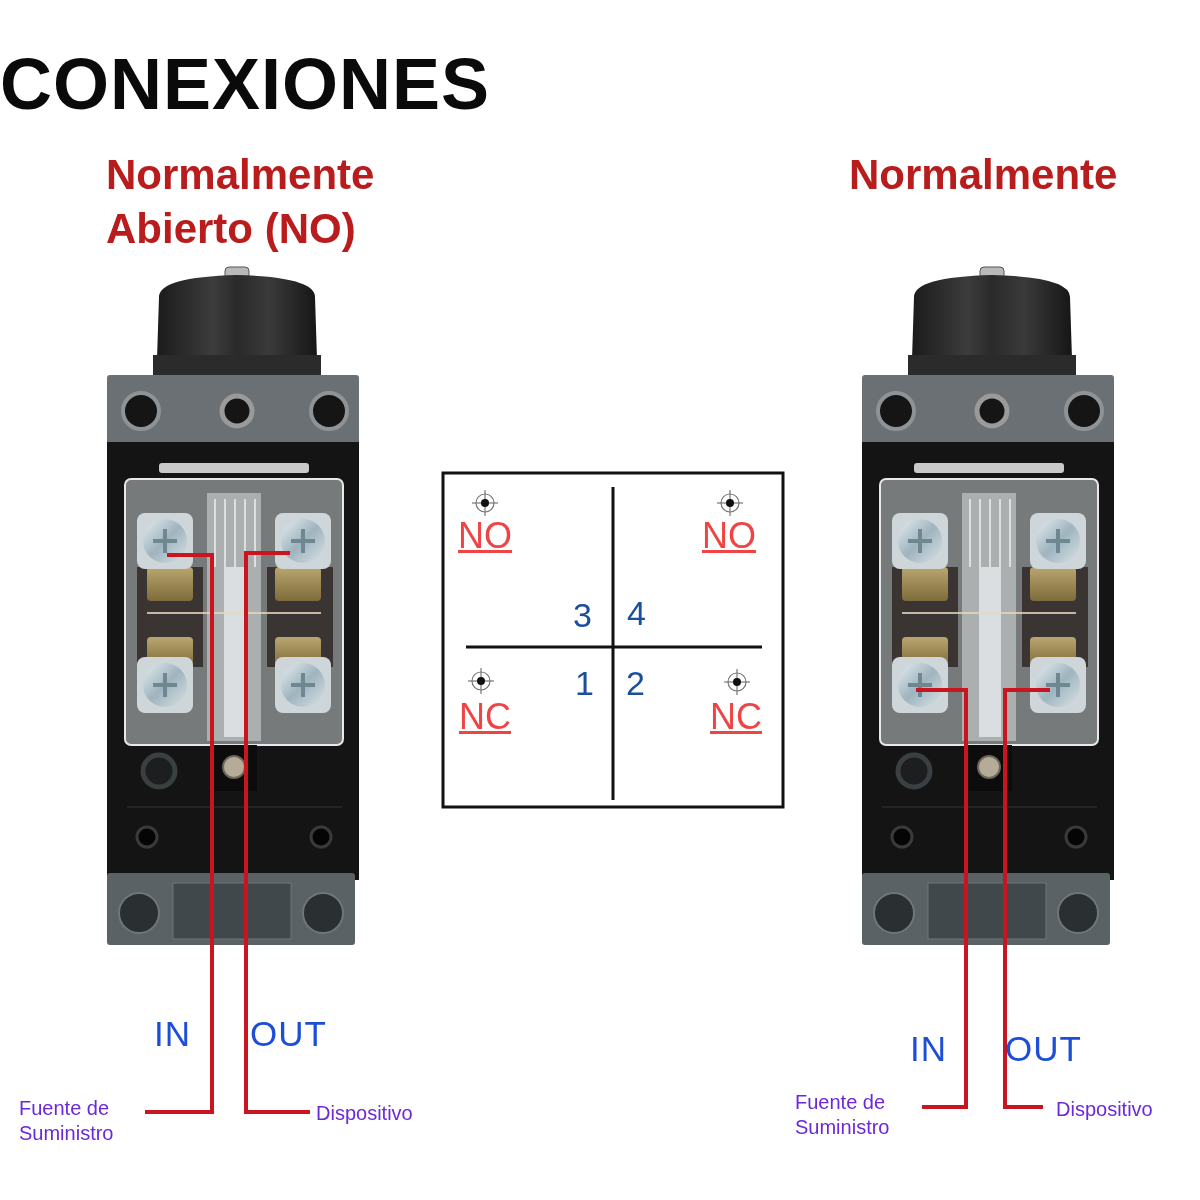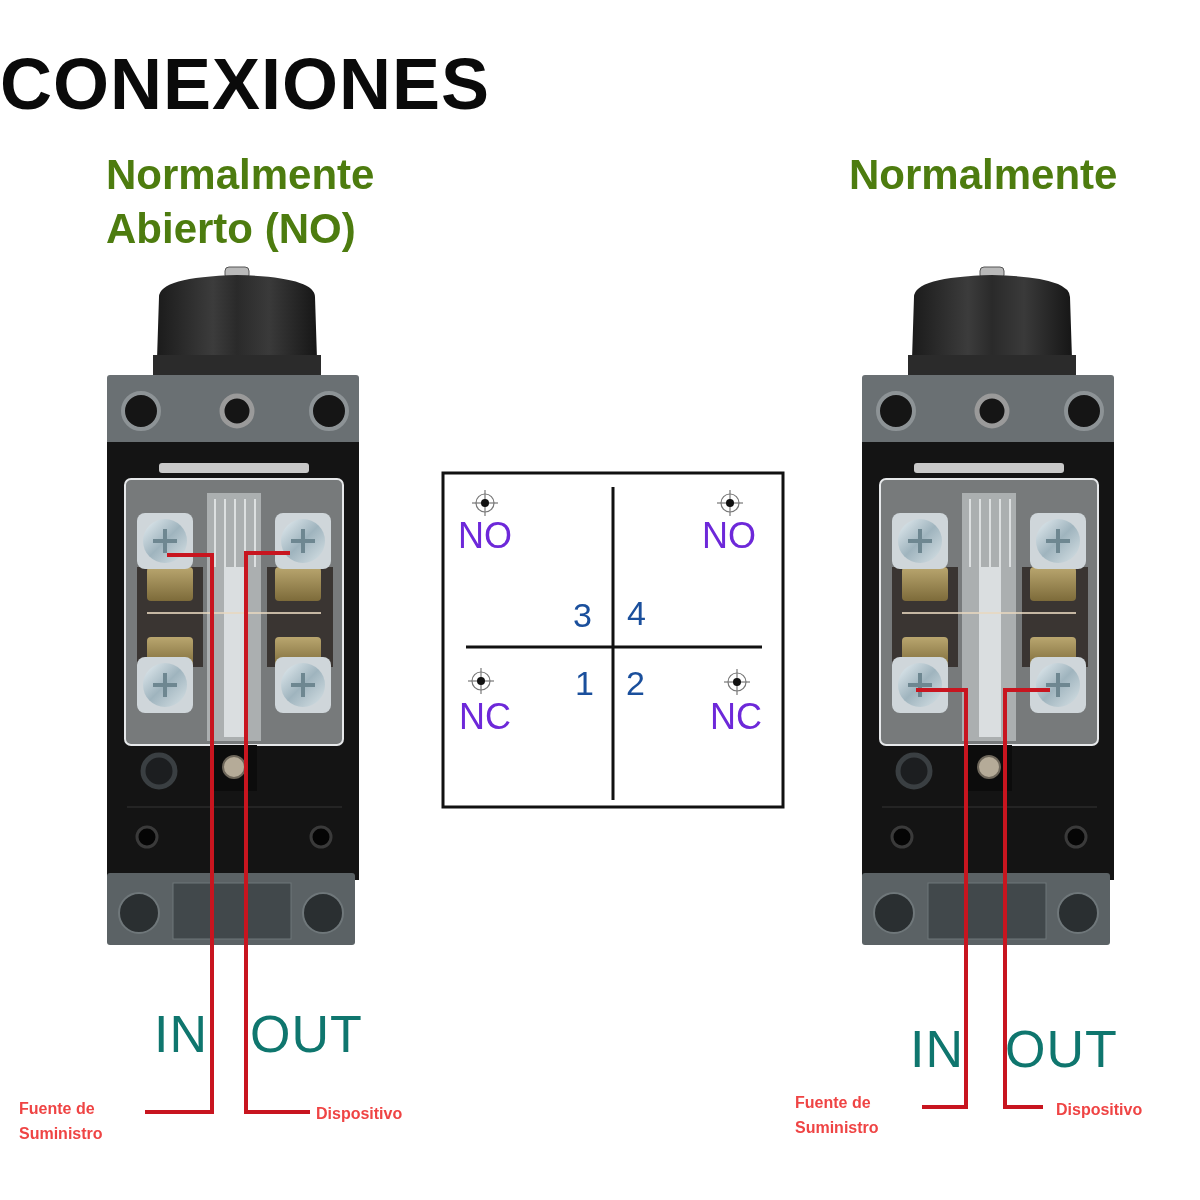--- a/index.html
+++ b/index.html
@@ -1,24 +1,24 @@
 <!DOCTYPE html>
 <html><head>
 <meta charset="utf-8">
 <style>
   html, body { margin: 0; padding: 0; background: #ffffff; }
   body { width: 1200px; height: 1200px; position: relative; overflow: hidden; font-family: "Liberation Sans", sans-serif; }
   .abs { position: absolute; }
   .title { left: 0; width: 1200px; top: 40px; text-align: left; font-weight: bold; font-size: 72px; color: #0a0a0a; letter-spacing: 1px; line-height: 88px; }
-  .subtitle { font-weight: bold; font-size: 42px; color: #4d7c0f; line-height: 54px; }
+  .subtitle { font-weight: bold; font-size: 42px; color: #b91c1c; line-height: 54px; }
   .sub-left { left: 106px; top: 148px; }
   .sub-right { left: 849px; top: 148px; }
-  .io { font-size: 52px; color: #0f766e; line-height: 44px; letter-spacing: 1px; }
-  .caption { font-weight: bold; font-size: 16px; color: #ef4444; line-height: 25px; }
-  .diag-label { font-size: 36px; color: #6d28d9; line-height: 40px; }
+  .io { font-size: 35px; color: #1d4ed8; line-height: 44px; letter-spacing: 1px; }
+  .caption { font-weight: normal; font-size: 20px; color: #6d28d9; line-height: 25px; }
+  .diag-label { font-size: 36px; color: #ef4444; line-height: 40px; text-decoration: underline; }
   .diag-num { font-size: 34px; color: #1a4f9c; line-height: 38px; }
   svg { position: absolute; left: 0; top: 0; }
 </style>
 </head>
 <body>
 
 <svg width="1200" height="1200" viewBox="0 0 1200 1200">
   <defs>
     <linearGradient id="capGrad" x1="0" x2="1" y1="0" y2="0">
       <stop offset="0" stop-color="#1b1b1b"></stop>

